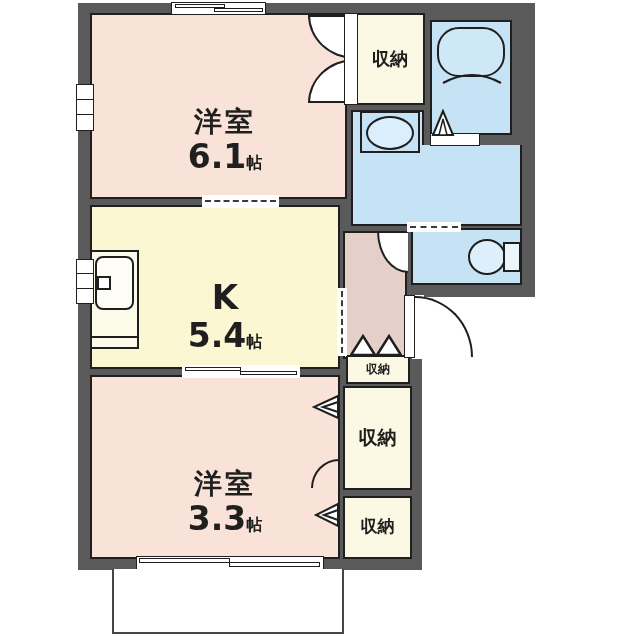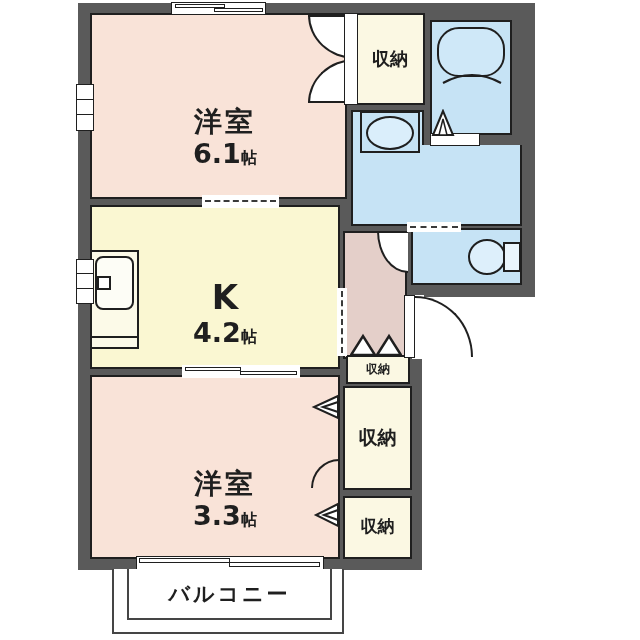--- a/index.html
+++ b/index.html
@@ -75,21 +75,21 @@
   .pane{position:absolute;background:#fff;border:1px solid #1f1f1f;}
   .wline{position:absolute;left:0;right:0;border-top:1.5px solid #1f1f1f;}
   
   .balc-outer{left:112px;top:569px;width:232px;height:65px;border:2px solid #454545;border-top:none;background:#fff;}
   .balc-inner{left:127px;top:569px;width:205px;height:51px;border:2px solid #454545;border-top:none;background:#fff;
     display:flex;align-items:center;justify-content:center;}
   
   .lab{display:flex;flex-direction:column;align-items:center;font-weight:bold;line-height:1.15;}
   .nm{font-size:28px;letter-spacing:3px;margin-top:40px;}
   .szrow{display:flex;align-items:baseline;}
-  .sz-num{font-size:27px;}
+  .sz-num{font-size:33px;}
   .sz-unit{font-size:16px;}
   .l-bed-top{left:130px;top:66px;width:190px;}
   .l-kitchen{left:135px;top:238px;width:180px;}
   .l-kitchen .nm{font-size:34px;letter-spacing:0;}
   .l-bed-bot{left:130px;top:428px;width:190px;}
   .l-sm{display:flex;align-items:center;justify-content:center;font-weight:bold;}
   .l-closet-top{left:357px;top:47px;width:66px;height:24px;font-size:18px;}
   .l-closet-mid{left:345px;top:427px;width:65px;height:22px;font-size:19px;}
   .l-closet-b{left:345px;top:516px;width:65px;height:20px;font-size:17px;}
   .l-closet-g{left:348px;top:361px;width:60px;height:16px;font-size:12px;}
@@ -184,35 +184,32 @@
   <div class="abs win win-l2">
     <div class="wline" style="top:13px;"></div>
     <div class="wline" style="top:28px;"></div>
   </div>
   <div class="abs win win-balc">
     <div class="pane" style="left:2px;top:1px;width:91px;height:5px;"></div>
     <div class="pane" style="left:92px;top:5px;width:91px;height:5px;"></div>
   </div>
 
   <div class="abs balc-outer"></div>
-  <div class="abs balc-inner">
-    <span class="l-balc">バルコニー</span>
-  </div>
 
   <div class="abs lab l-bed-top">
     <span class="nm">洋室</span>
     <span class="szrow">
       <span class="sz-num">6.1</span>
       <span class="sz-unit">帖</span>
     </span>
   </div>
   <div class="abs lab l-kitchen">
     <span class="nm">K</span>
     <span class="szrow">
-      <span class="sz-num">4.2</span>
+      <span class="sz-num">5.4</span>
       <span class="sz-unit">帖</span>
     </span>
   </div>
   <div class="abs lab l-bed-bot">
     <span class="nm">洋室</span>
     <span class="szrow">
       <span class="sz-num">3.3</span>
       <span class="sz-unit">帖</span>
     </span>
   </div>

